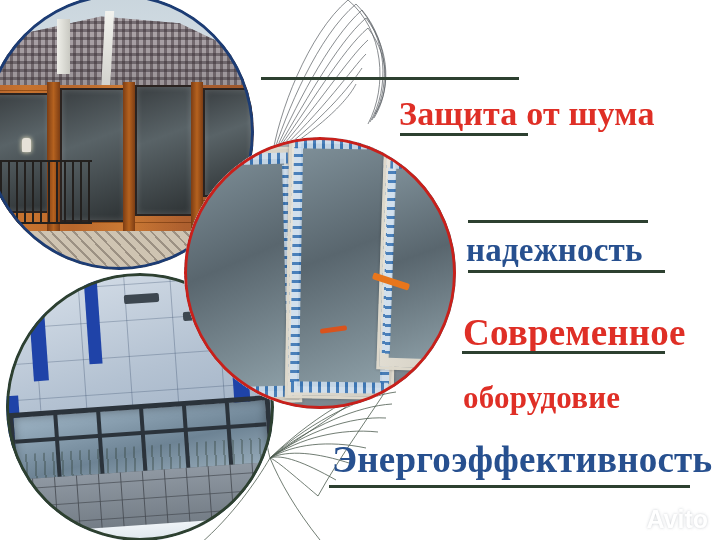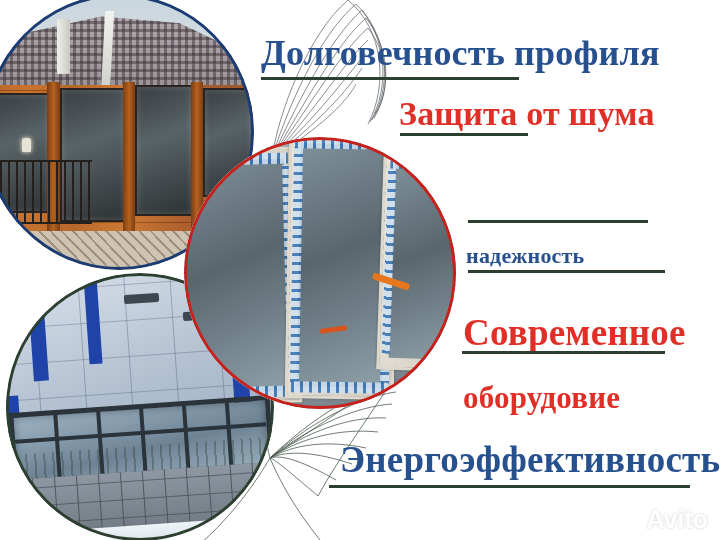--- a/index.html
+++ b/index.html
@@ -146,29 +146,29 @@
 
   #s1{left:261px;top:32px;font-size:36px;}
   #u1{left:261px;top:77px;width:258px;}
 
   #s2{left:399px;top:95px;font-size:34px;}
   #u2{left:400px;top:133px;width:128px;}
 
   #s3{left:466px;top:180px;font-size:33px;}
   #u3{left:468px;top:220px;width:180px;}
 
-  #s4{left:466px;top:232px;font-size:22px;margin-top:11px;}
+  #s4{left:466px;top:232px;font-size:33px;}
   #u4{left:468px;top:270px;width:197px;}
 
   #s5{left:463px;top:311px;font-size:37px;}
   #u5{left:462px;top:351px;width:203px;}
 
   #s6{left:463px;top:360px;font-size:31px;margin-top:20px;}
 
-  #s7{left:332px;top:438px;font-size:37px;margin-left:8px;}
+  #s7{left:332px;top:438px;font-size:37px;}
   #u7{left:329px;top:485px;width:361px;}
 
   
   #watermark{
     position:absolute;right:12px;bottom:8px;display:flex;align-items:center;
     gap:12px;opacity:.72;
   }
   #watermark .wm-text{
     font-family:"Liberation Sans", sans-serif;font-size:25px;font-weight:bold;
     color:#ffffff;text-shadow:0 0 3px rgba(120,130,140,.55);line-height:1;
@@ -298,21 +298,20 @@
 
         </div>
 
         <div class="strap"></div>
         <div class="strap2"></div>
       </div>
     </div>
     <div class="ring"></div>
   </div>
 
-  <div class="slogan blue" id="s1">Долговечность профиля</div>
   <div class="uline" id="u1"></div>
 
   <div class="slogan red" id="s2">Защита от шума</div>
   <div class="uline" id="u2"></div>
 
   <div class="uline" id="u3"></div>
 
   <div class="slogan blue" id="s4">надежность</div>
   <div class="uline" id="u4"></div>
 

